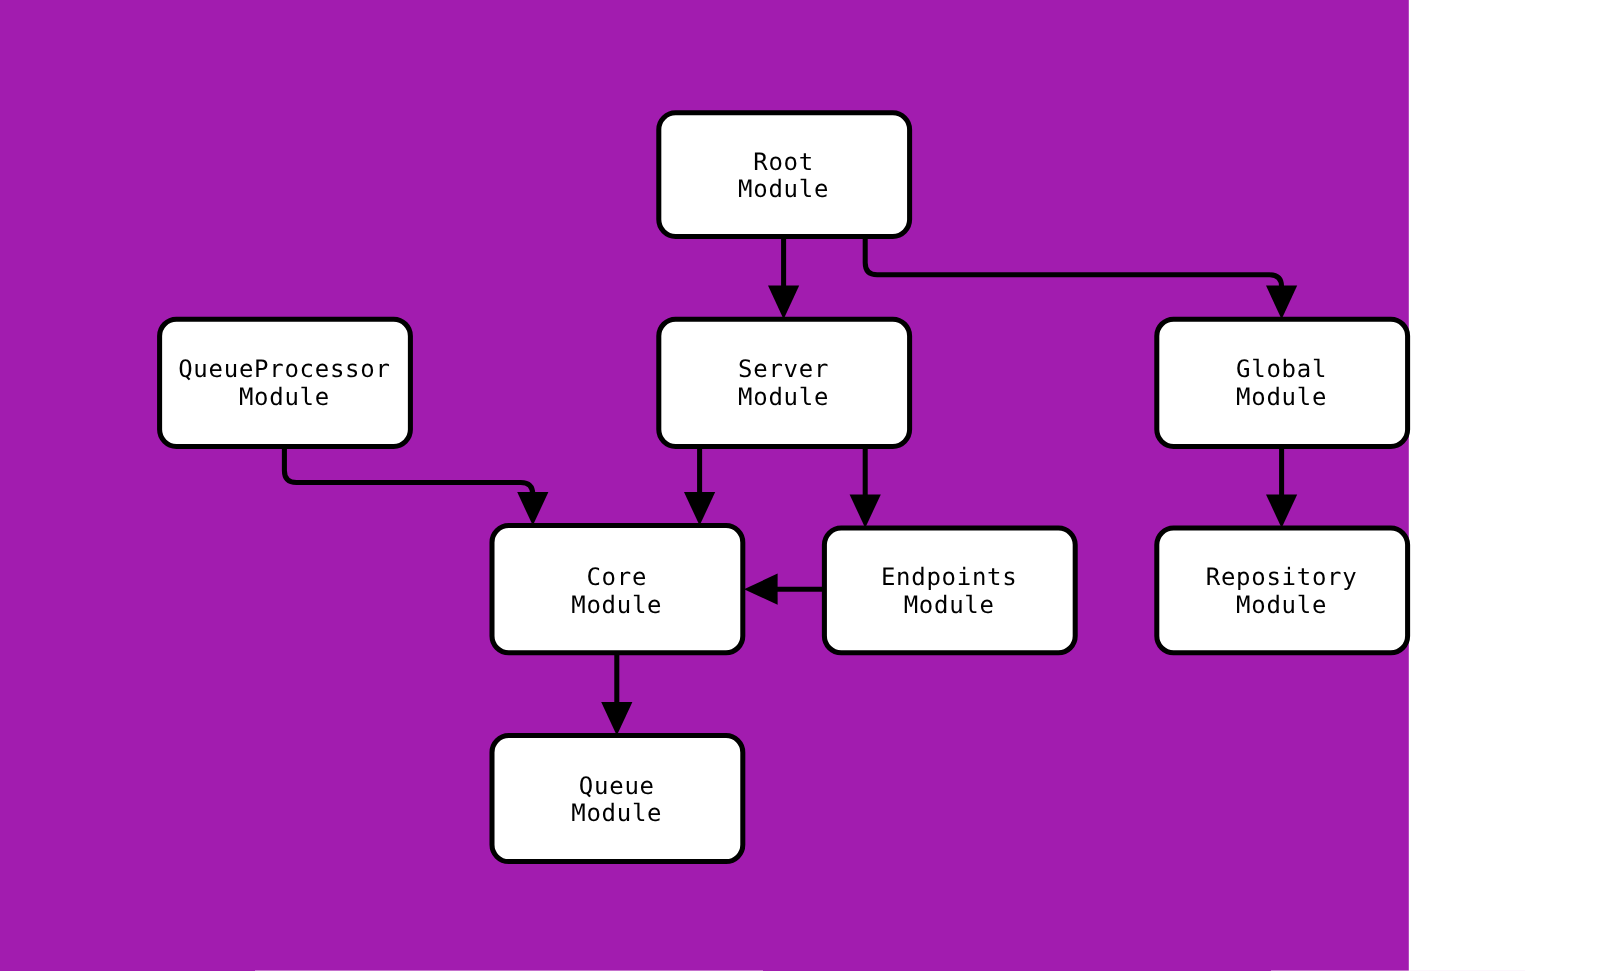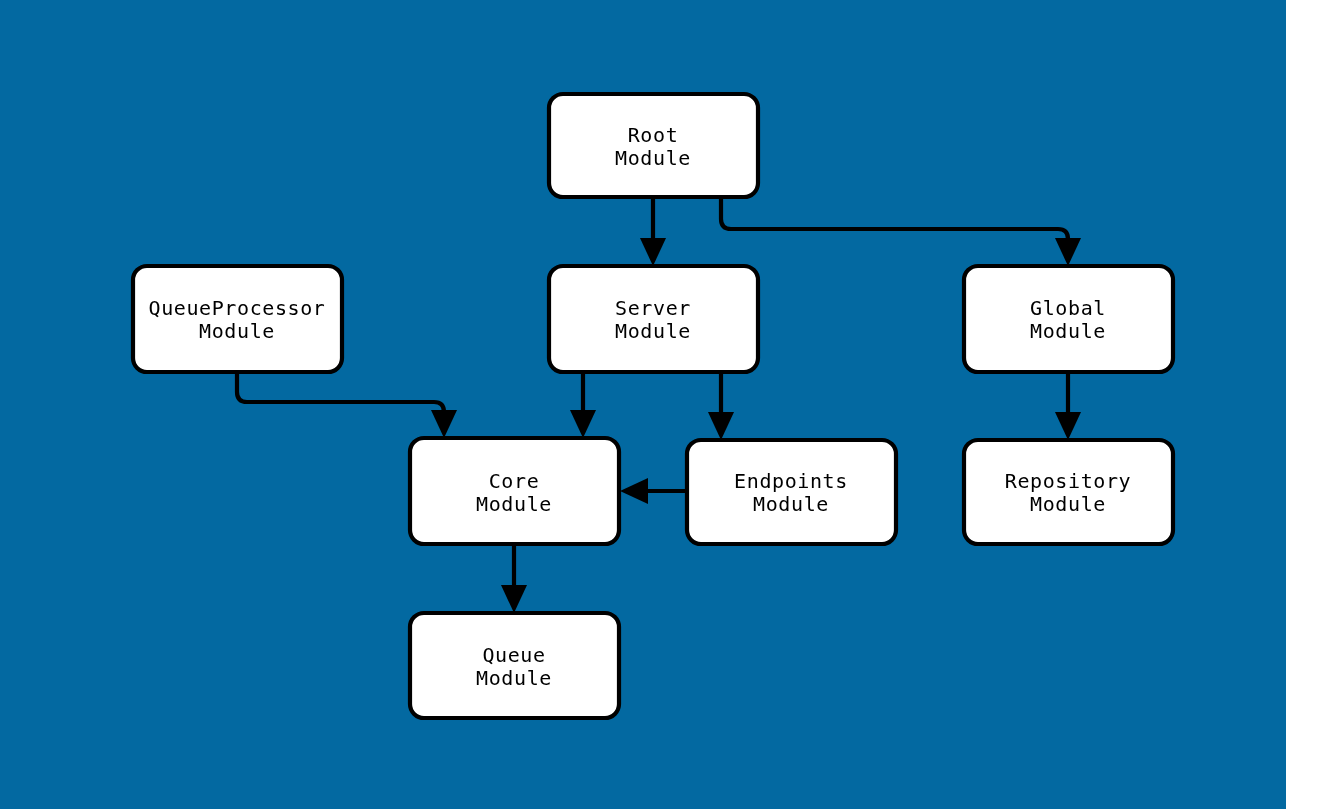--- a/index.html
+++ b/index.html
@@ -8,23 +8,23 @@
     background: #ffffff;
   }
   body {
     width: 1337px;
     height: 809px;
     overflow: hidden;
     font-family: "DejaVu Sans Mono", "Liberation Mono", monospace;
   }
   #diagram-root {
     position: relative;
-    width: 1286px;
+    width: 1174px;
     height: 809px;
-    background: #0369a1;
+    background: #a21caf;
   }
   svg.diagram-canvas {
     position: absolute;
     top: 0;
     left: 0;
     width: 1337px;
     height: 809px;
     display: block;
   }
   .node-box {

